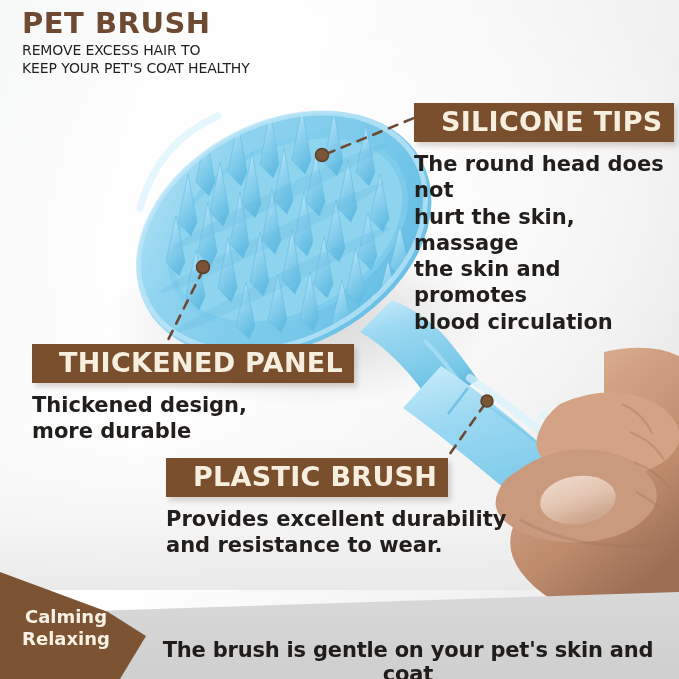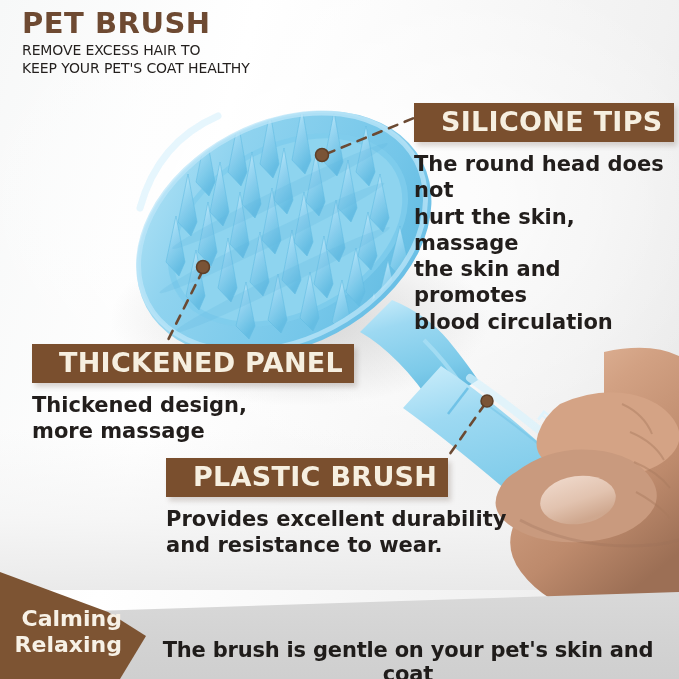--- a/index.html
+++ b/index.html
@@ -111,24 +111,24 @@
     left: 0; top: 566px;
     width: 146px; height: 113px;
     background: #7d5433;
     clip-path: polygon(0 6px, 108px 46px, 146px 70px, 120px 113px, 0 113px);
   }
   .corner-tab-text {
     position: absolute;
     left: 10px;
     top: 606px;
     width: 112px;
-    text-align: right;
+    text-align: center;
     color: #f7f1e6;
     font-weight: bold;
-    font-size: 22px;
+    font-size: 18px;
     line-height: 1.2;
     white-space: pre-line;
   }
 </style>
 </head>
 <body>
 
 <div id="page">
 
   <div class="bg-sheen"></div>
@@ -303,21 +303,21 @@
     <div class="badge lg">SILICONE TIPS</div>
     <div class="body-text">The round head does not
 hurt the skin, massage
 the skin and promotes
 blood circulation</div>
   </div>
 
   <div class="callout" id="callout-thickened">
     <div class="badge lg">THICKENED PANEL</div>
     <div class="body-text">Thickened design,
-more massage</div>
+more durable</div>
   </div>
 
   <div class="callout" id="callout-handle">
     <div class="badge lg">PLASTIC BRUSH</div>
     <div class="body-text">Provides excellent durability
 and resistance to wear.</div>
   </div>
 
   <div class="bottom-band"></div>
   <div class="bottom-caption">The brush is gentle on your pet's skin and coat</div>

